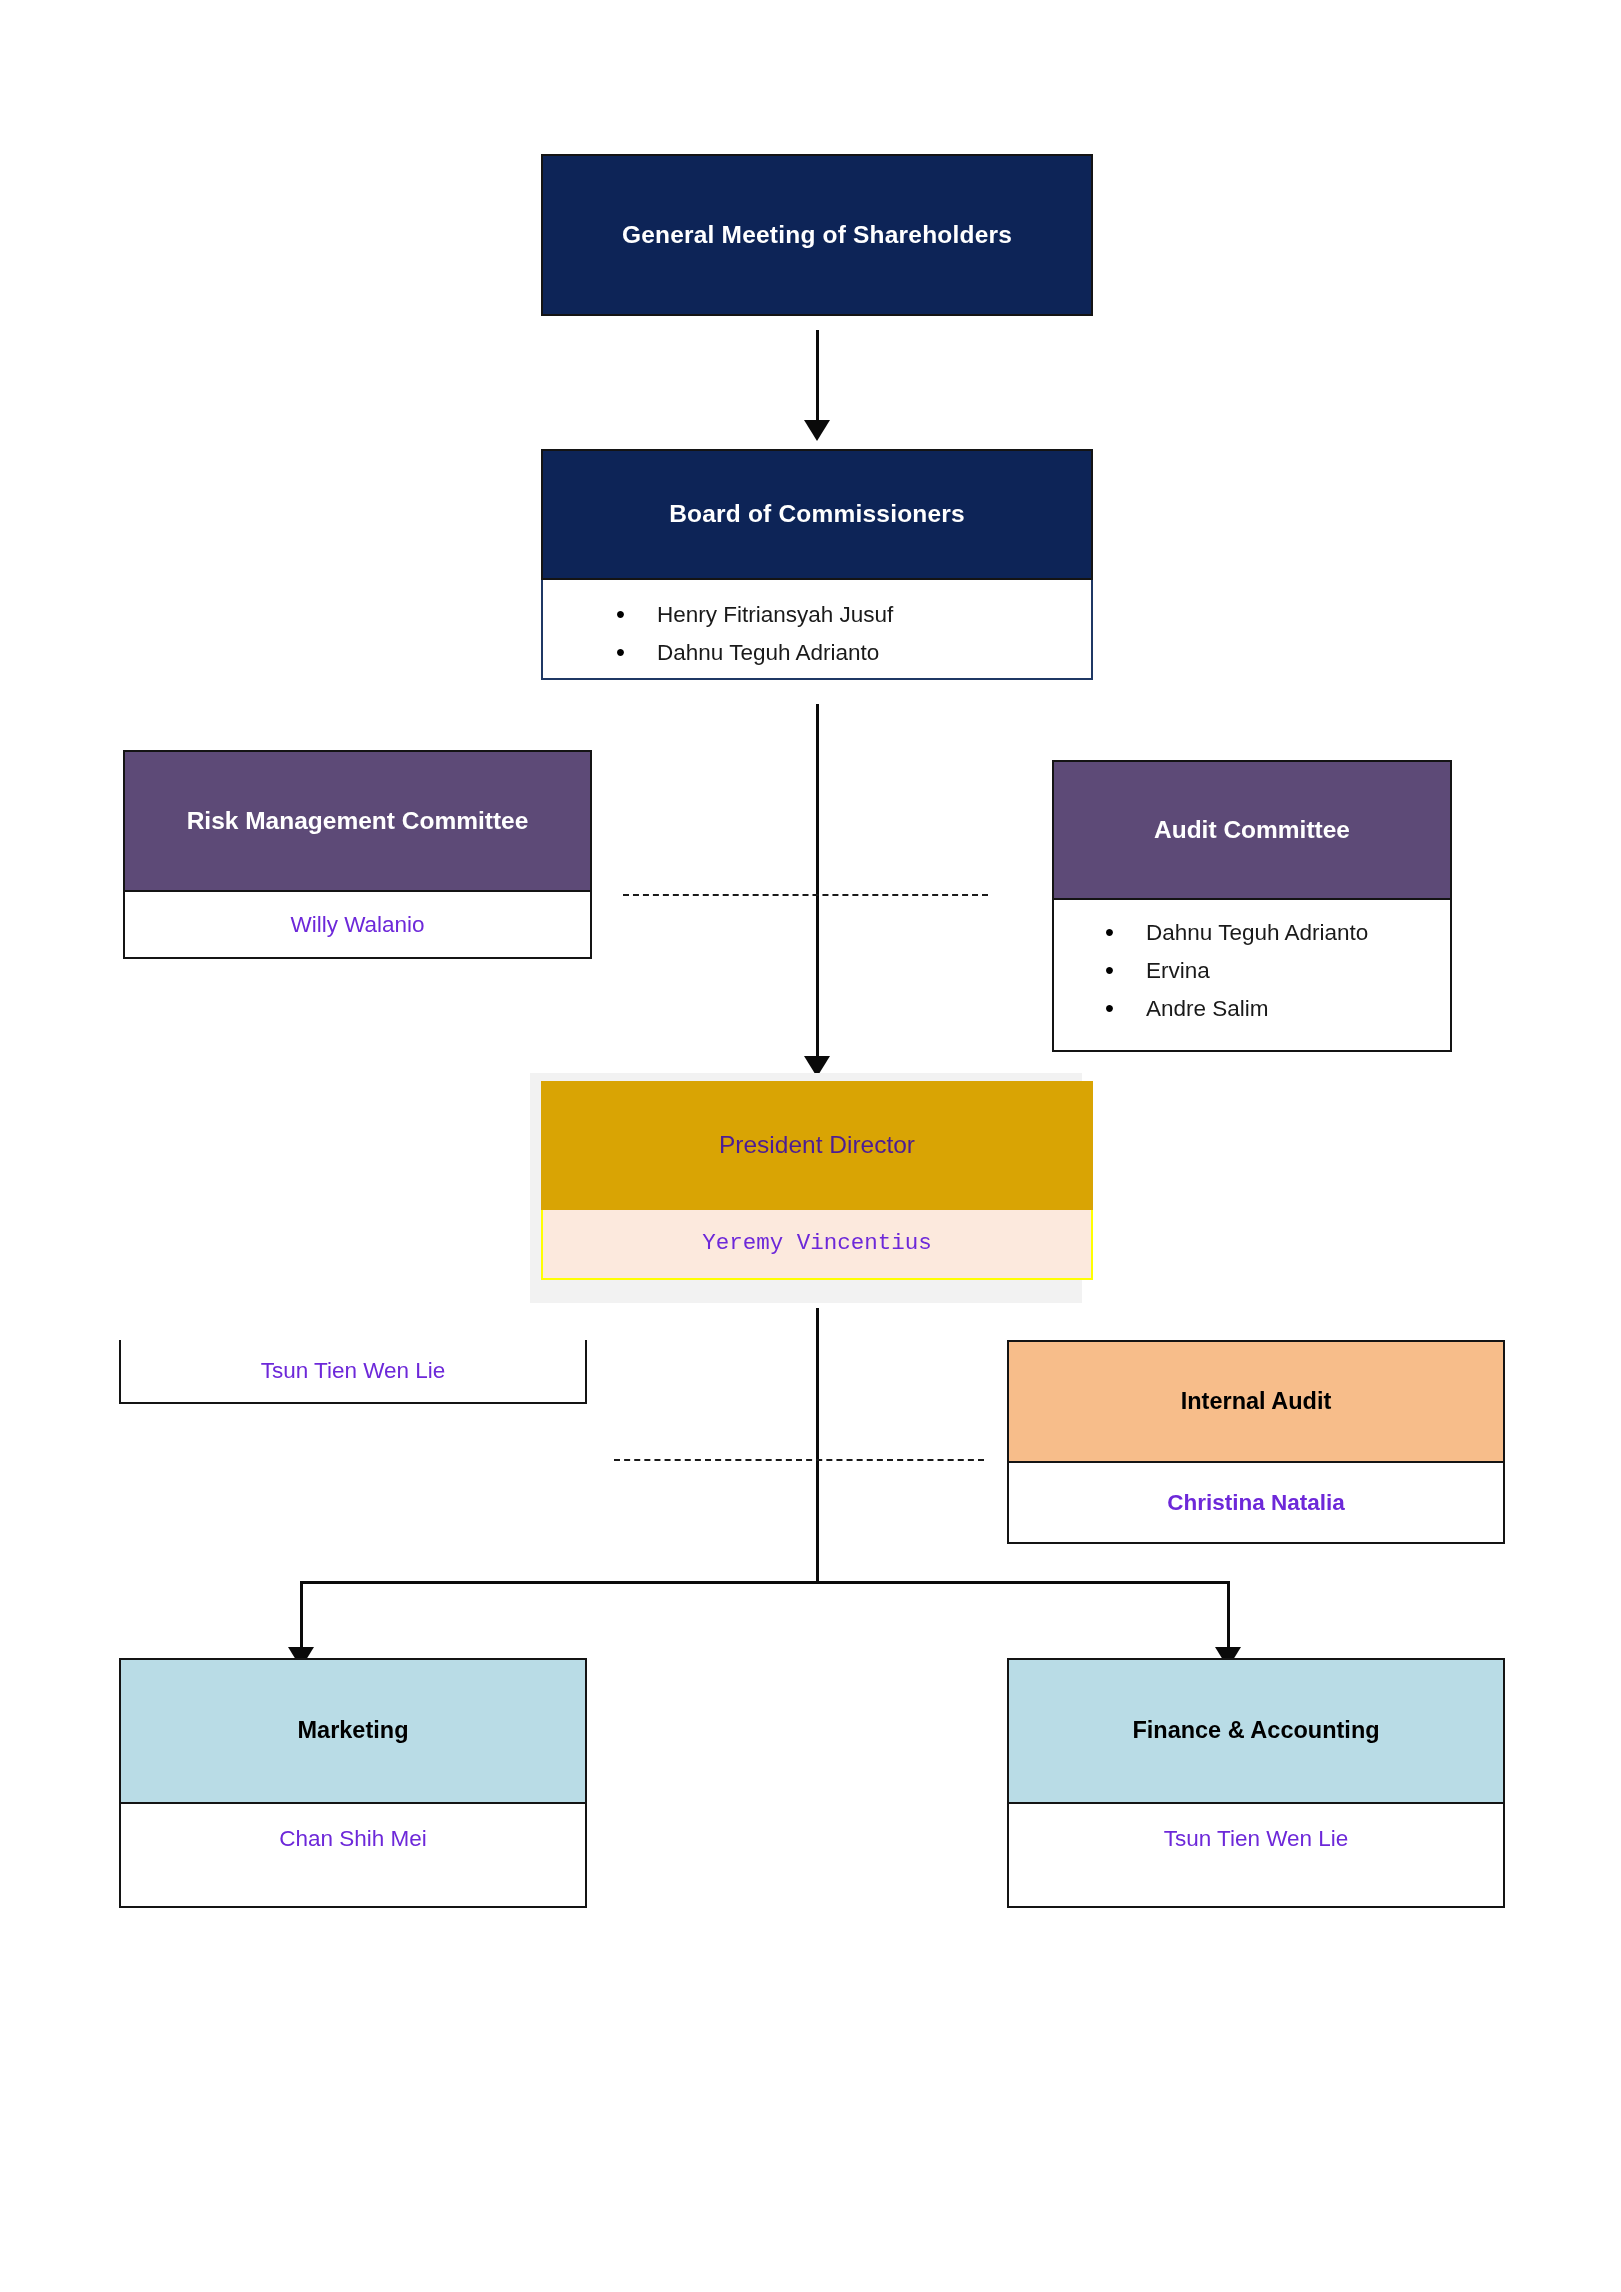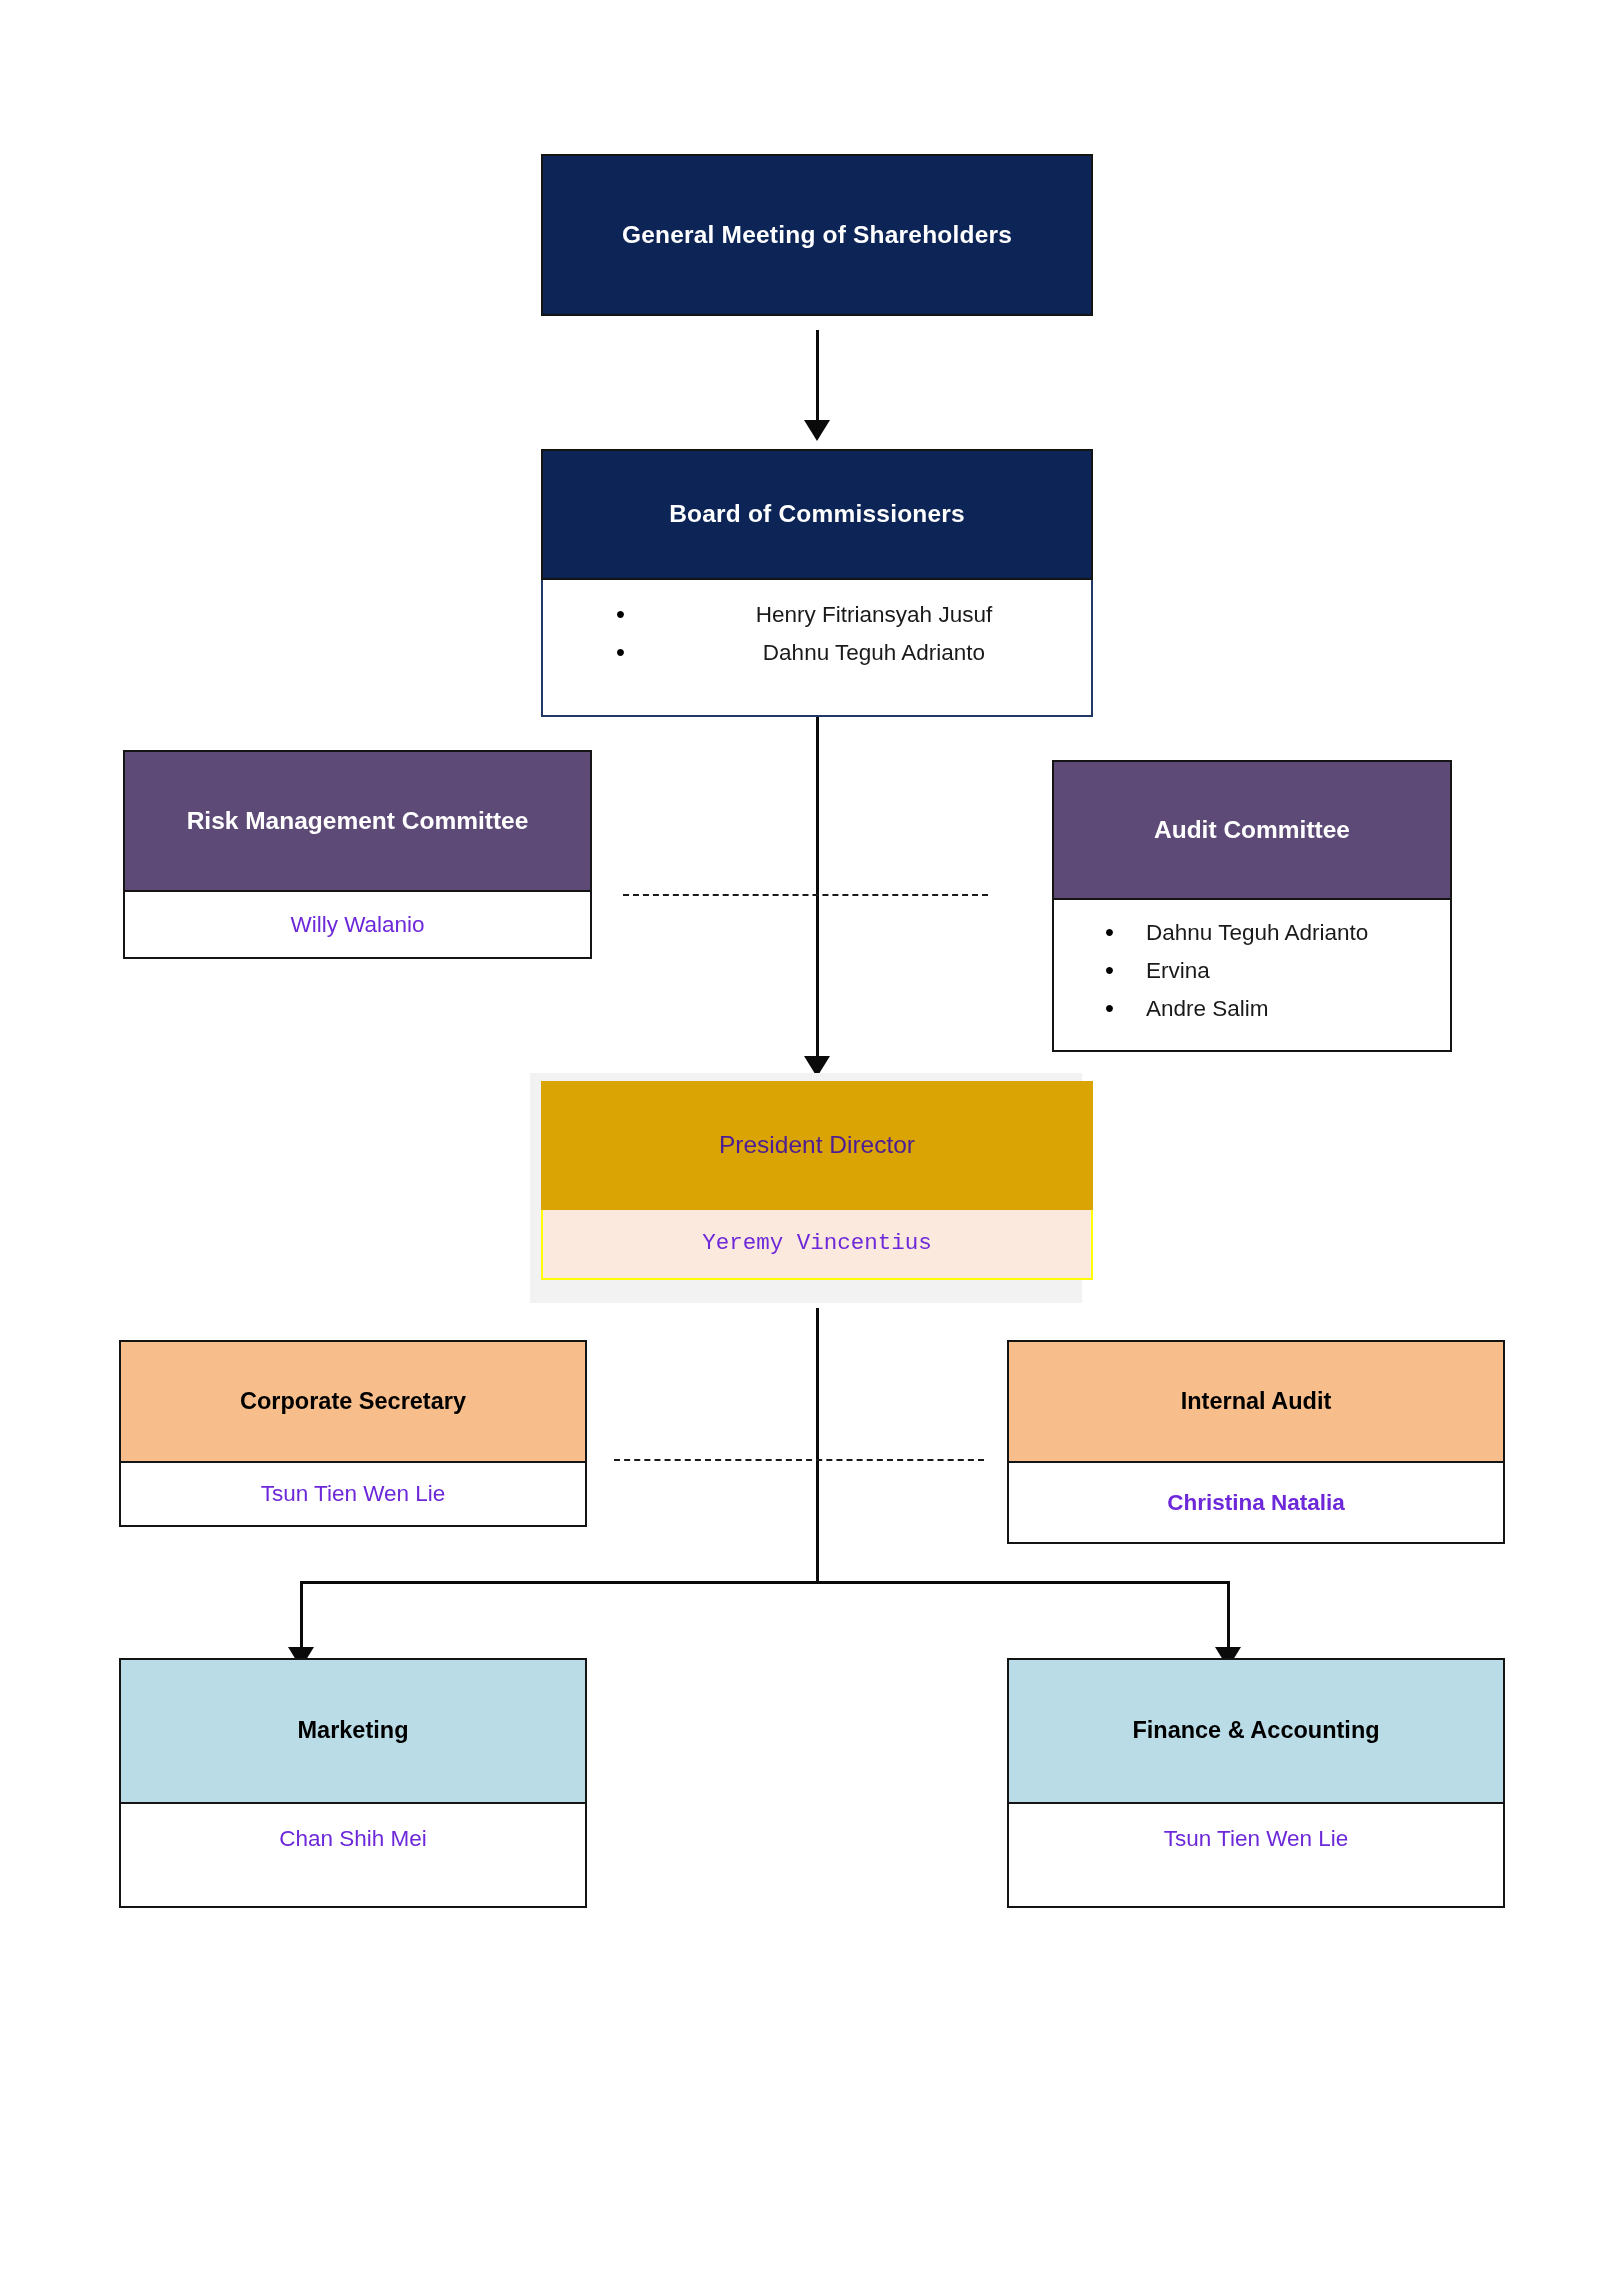--- a/index.html
+++ b/index.html
@@ -182,21 +182,21 @@
   <div class="arrowhead" style="left:288px; top:1647px;"></div>
   <div class="vline" style="left:1227px; top:1581px; height:80px;"></div>
   <div class="arrowhead" style="left:1215px; top:1647px;"></div>
 
   <div class="node navy" style="left:541px; top:154px; width:552px;">
     <div class="node-head" style="height:162px;">General Meeting of Shareholders</div>
   </div>
 
   <div class="node navy" style="left:541px; top:449px; width:552px;">
     <div class="node-head" style="height:131px;">Board of Commissioners</div>
-    <div class="node-body" style="height:137px; padding-top:23.5px;text-align:center;">
+    <div class="node-body" style="height:100px; padding-top:23.5px;">
       <ul class="person-list">
         <li>Henry Fitriansyah Jusuf</li>
         <li>Dahnu Teguh Adrianto</li>
       </ul>
     </div>
   </div>
 
   <div class="node purple" style="left:123px; top:750px; width:469px;">
     <div class="node-head" style="height:142px;">Risk Management Committee</div>
     <div class="node-body center" style="height:67px;">
@@ -217,21 +217,20 @@
 
   <div class="gold-wrap" style="left:530px; top:1073px; width:552px; height:230px;"></div>
   <div class="node gold" style="left:541px; top:1081px; width:552px;">
     <div class="node-head" style="height:129px;">President Director</div>
     <div class="node-body center" style="height:70px;">
       <div class="person person-center">Yeremy Vincentius</div>
     </div>
   </div>
 
   <div class="node orange" style="left:119px; top:1340px; width:468px;">
-    <div class="node-head" style="height:123px;">Corporate Secretary</div>
     <div class="node-body center" style="height:64px;">
       <div class="person person-center">Tsun Tien Wen Lie</div>
     </div>
   </div>
 
   <div class="node orange" style="left:1007px; top:1340px; width:498px;">
     <div class="node-head" style="height:123px;">Internal Audit</div>
     <div class="node-body center" style="height:81px;font-weight:bold;">
       <div class="person person-center">Christina Natalia</div>
     </div>

